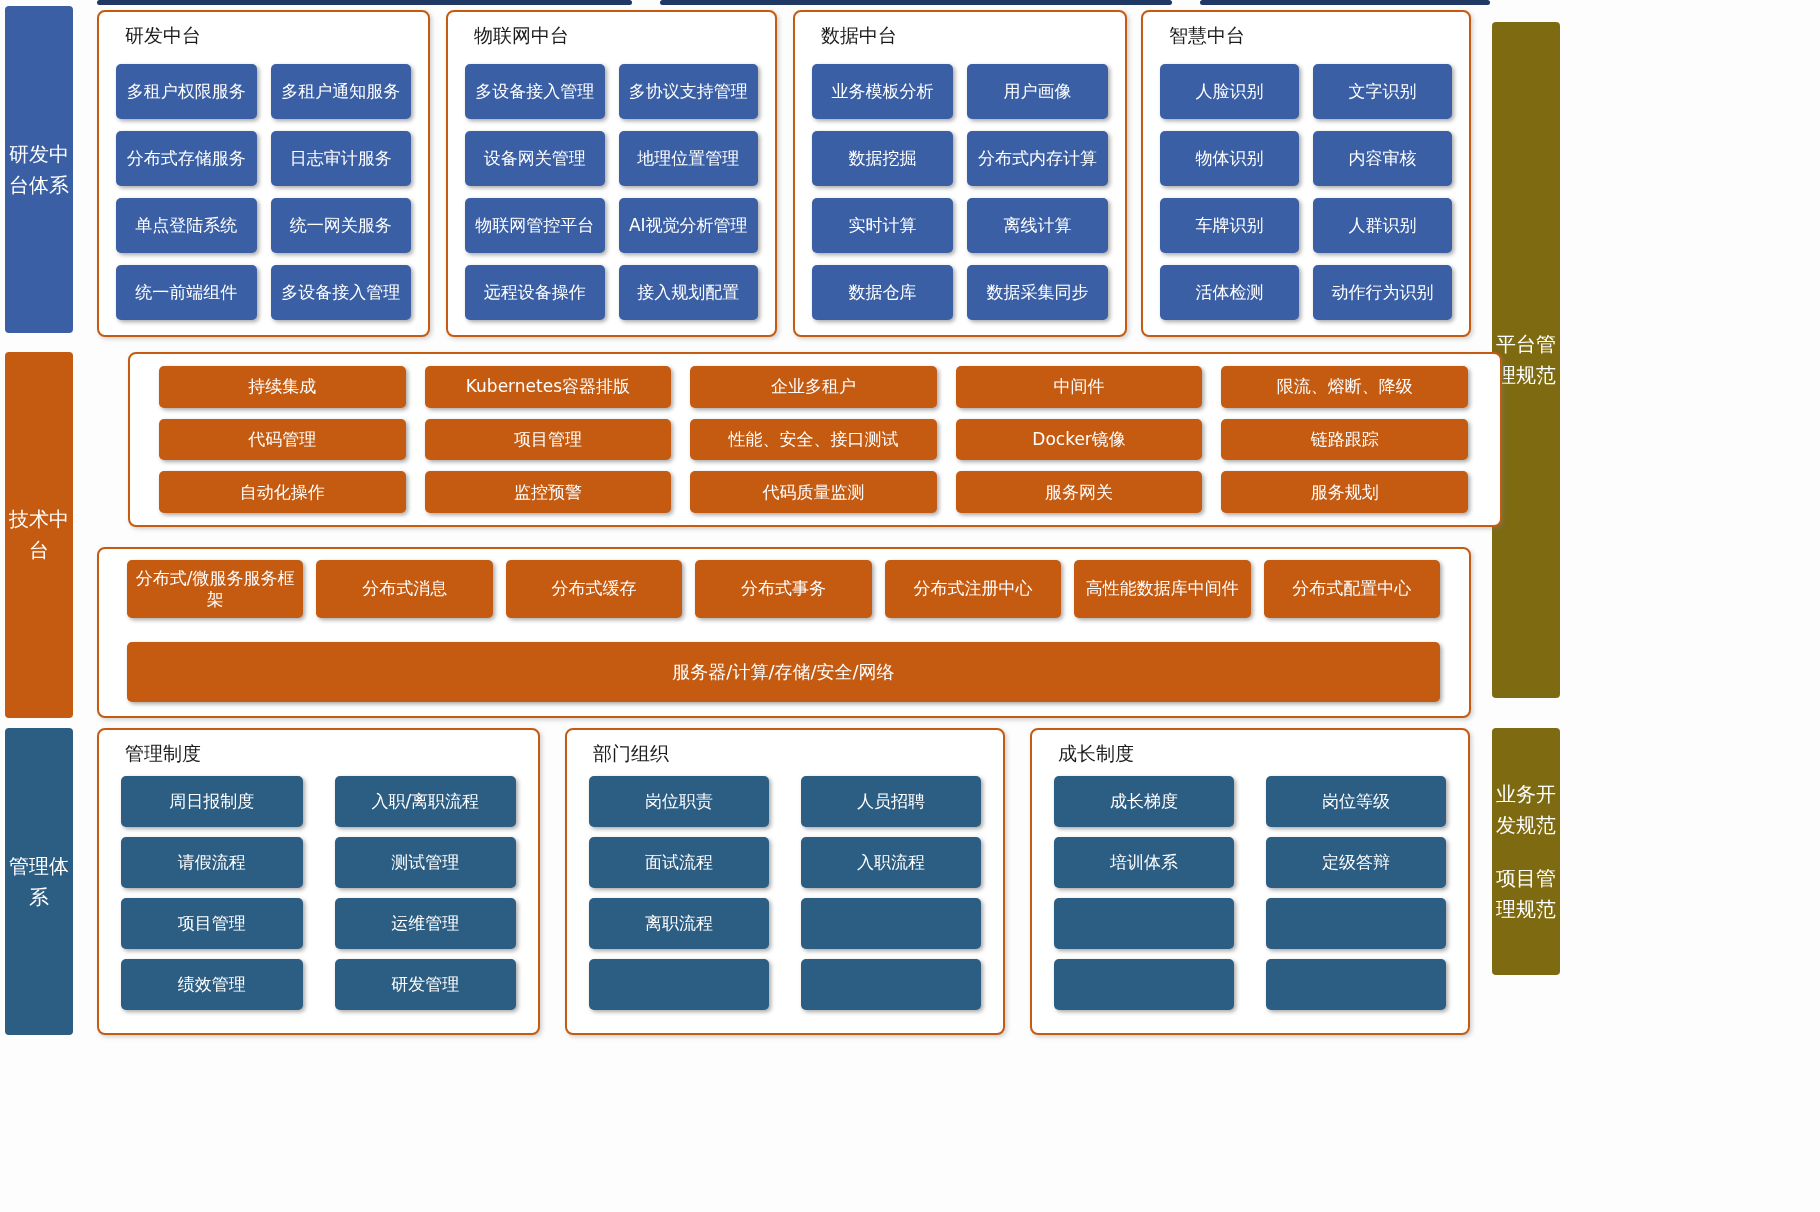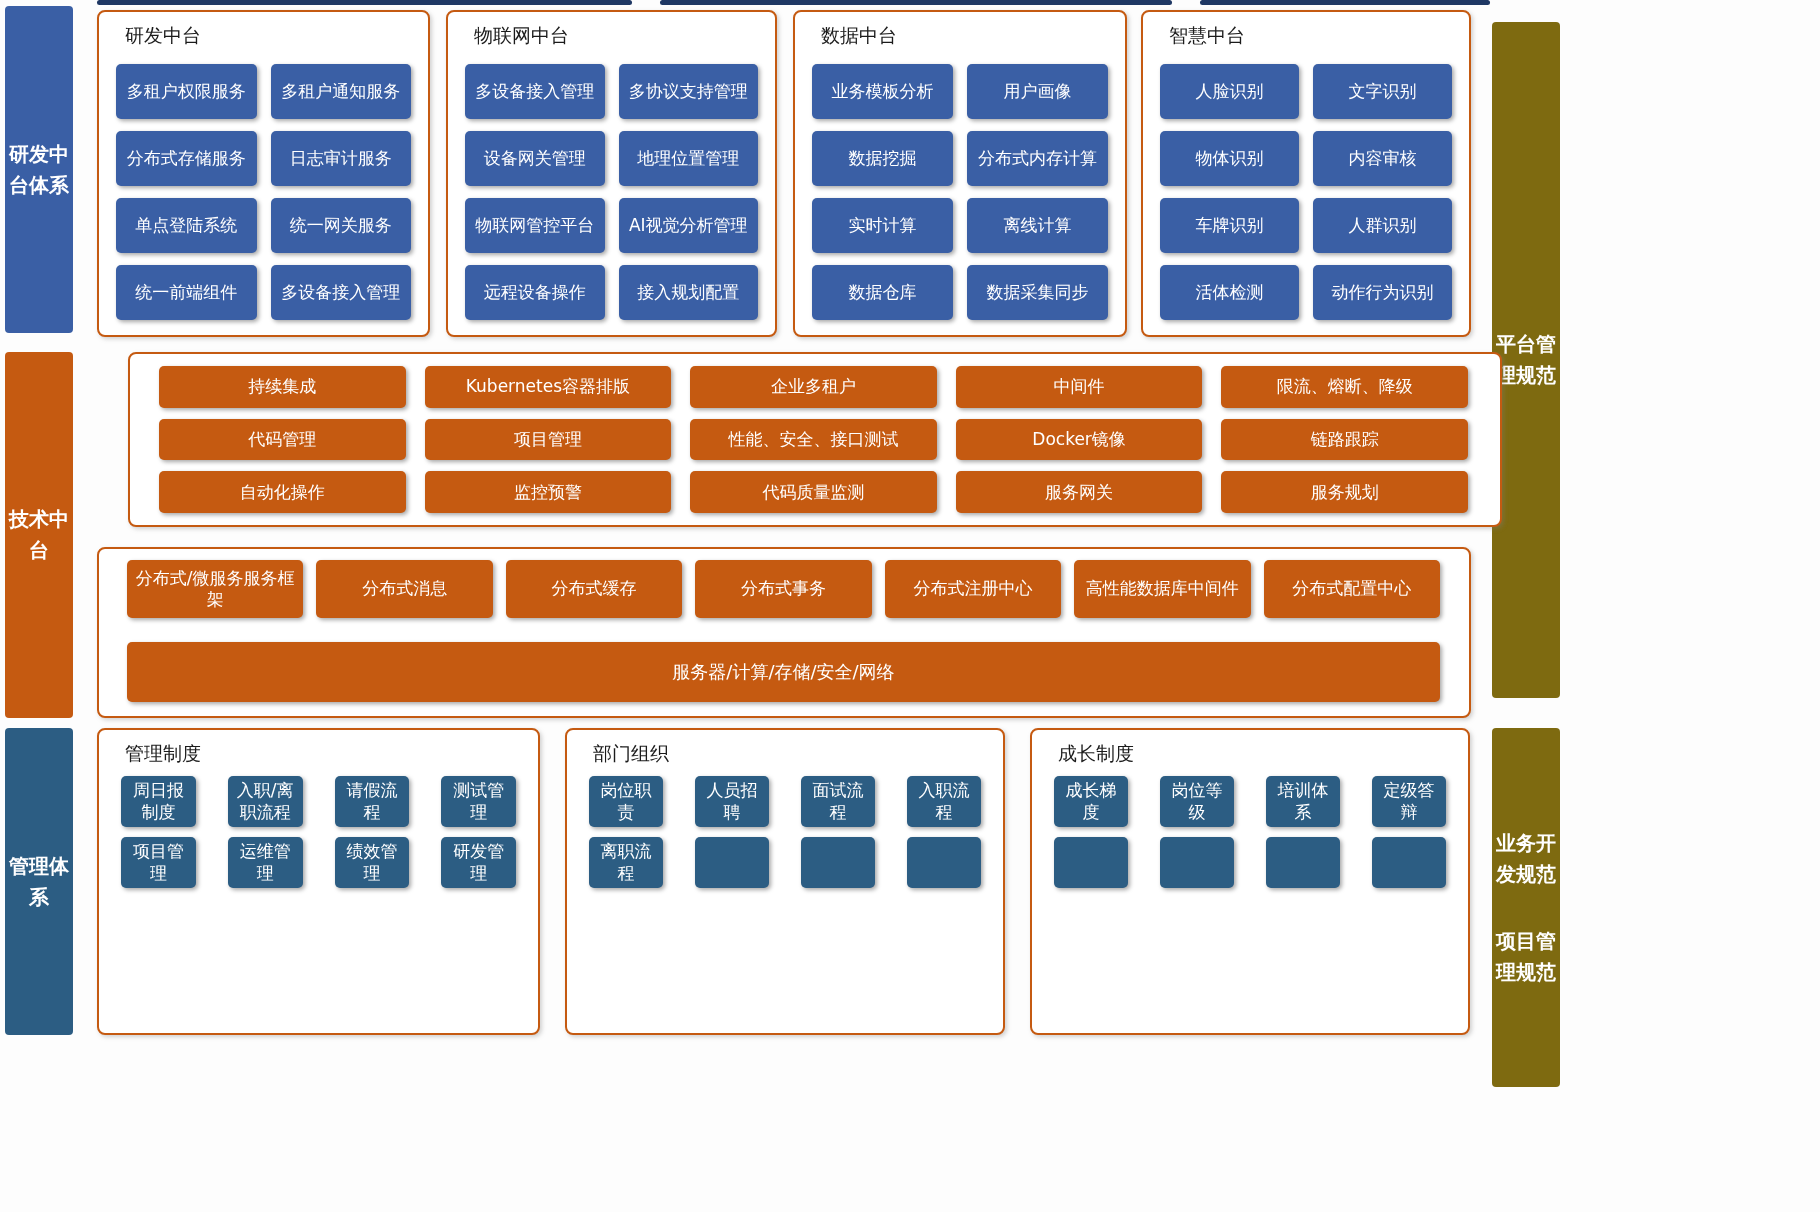--- a/index.html
+++ b/index.html
@@ -6,36 +6,36 @@
   body{
     width:1820px;height:1212px;background:#fdfdfd;
     font-family:"DejaVu Sans","Liberation Sans",sans-serif;
     position:relative;overflow:hidden;
   }
   #canvas{position:absolute;inset:0;}
   .seg{position:absolute;top:0;height:5px;background:#1f3864;border-radius:3px;}
   .rail{
     position:absolute;display:flex;flex-direction:column;align-items:center;justify-content:center;
     text-align:center;color:#fff;font-size:20px;line-height:31px;border-radius:4px;
-    word-break:break-all;padding:0 3px;box-sizing:border-box;font-weight:bold;
+    word-break:break-all;padding:0 3px;box-sizing:border-box;
   }
   .rail-blue{background:#3a5fa5;}
   .rail-orange{background:#c55a11;}
   .rail-steel{background:#2c5d83;}
   .rail-olive{background:#7e6a10;}
   .rail .gap{height:22px;}
   .panel{
     position:absolute;background:#ffffff;border:2px solid #c55a11;border-radius:8px;
     box-shadow:2px 2px 4px rgba(125,125,125,.35);box-sizing:border-box;
   }
   .ttl{position:absolute;top:11px;left:26px;font-size:19px;color:#1b1b1b;}
   .grid2{position:absolute;top:52px;left:17px;right:17px;bottom:15px;
     display:grid;grid-template-columns:1fr 1fr;grid-template-rows:repeat(4,1fr);gap:12px 14px;}
   .grid2b{position:absolute;top:46px;left:22px;right:22px;bottom:23px;
-    display:grid;grid-template-columns:1fr 1fr 1fr 1fr;grid-template-rows:repeat(4,1fr);gap:10px 32px;}
+    display:grid;grid-template-columns:1fr 1fr;grid-template-rows:repeat(4,1fr);gap:10px 32px;}
   .grid5{position:absolute;top:12px;left:29px;right:32px;bottom:12px;
     display:grid;grid-template-columns:repeat(5,1fr);grid-template-rows:repeat(3,1fr);gap:11px 19px;}
   .grid7{position:absolute;top:11px;left:28px;right:29px;height:58px;
     display:grid;grid-template-columns:repeat(7,1fr);gap:13px;}
   .bigbar{position:absolute;left:28px;right:29px;top:93px;height:60px;}
   .b{
     display:flex;align-items:center;justify-content:center;text-align:center;
     color:#fff;font-size:17px;line-height:1.25;border-radius:5px;
     box-shadow:2px 2px 4px rgba(0,0,0,.35);padding:2px 6px;box-sizing:border-box;
   }
@@ -59,21 +59,21 @@
   <div class="rail rail-orange" style="left:5px;top:352px;width:68px;height:366px;">
     <span>技术中台</span>
   </div>
   <div class="rail rail-steel" style="left:5px;top:728px;width:68px;height:307px;">
     <span>管理体系</span>
   </div>
 
   <div class="rail rail-olive" style="left:1492px;top:22px;width:68px;height:676px;">
     <span>平台管理规范</span>
   </div>
-  <div class="rail rail-olive" style="left:1492px;top:728px;width:68px;height:359px;gap:7px;">
+  <div class="rail rail-olive" style="left:1492px;top:728px;width:68px;height:247px;">
     <span>业务开发规范</span>
     <span class="gap"></span>
     <span>项目管理规范</span>
   </div>
 
   <div class="panel" style="left:97px;top:10px;width:333px;height:327px;">
     <div class="ttl">研发中台</div>
     <div class="grid2">
       <div class="b blue">多租户权限服务</div>
       <div class="b blue">多租户通知服务</div>

